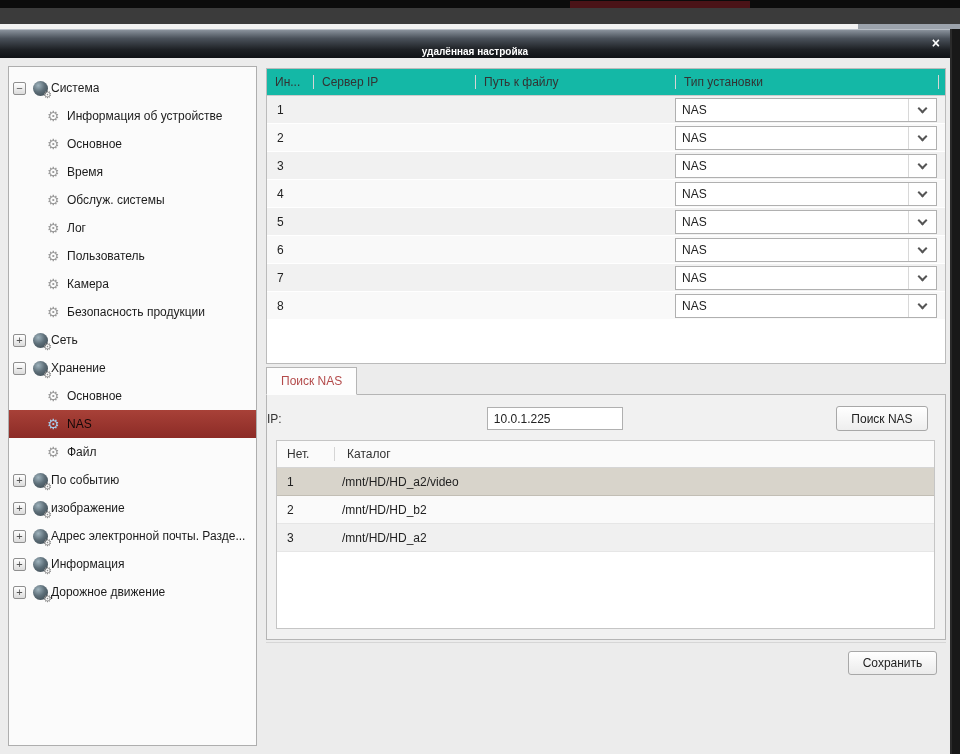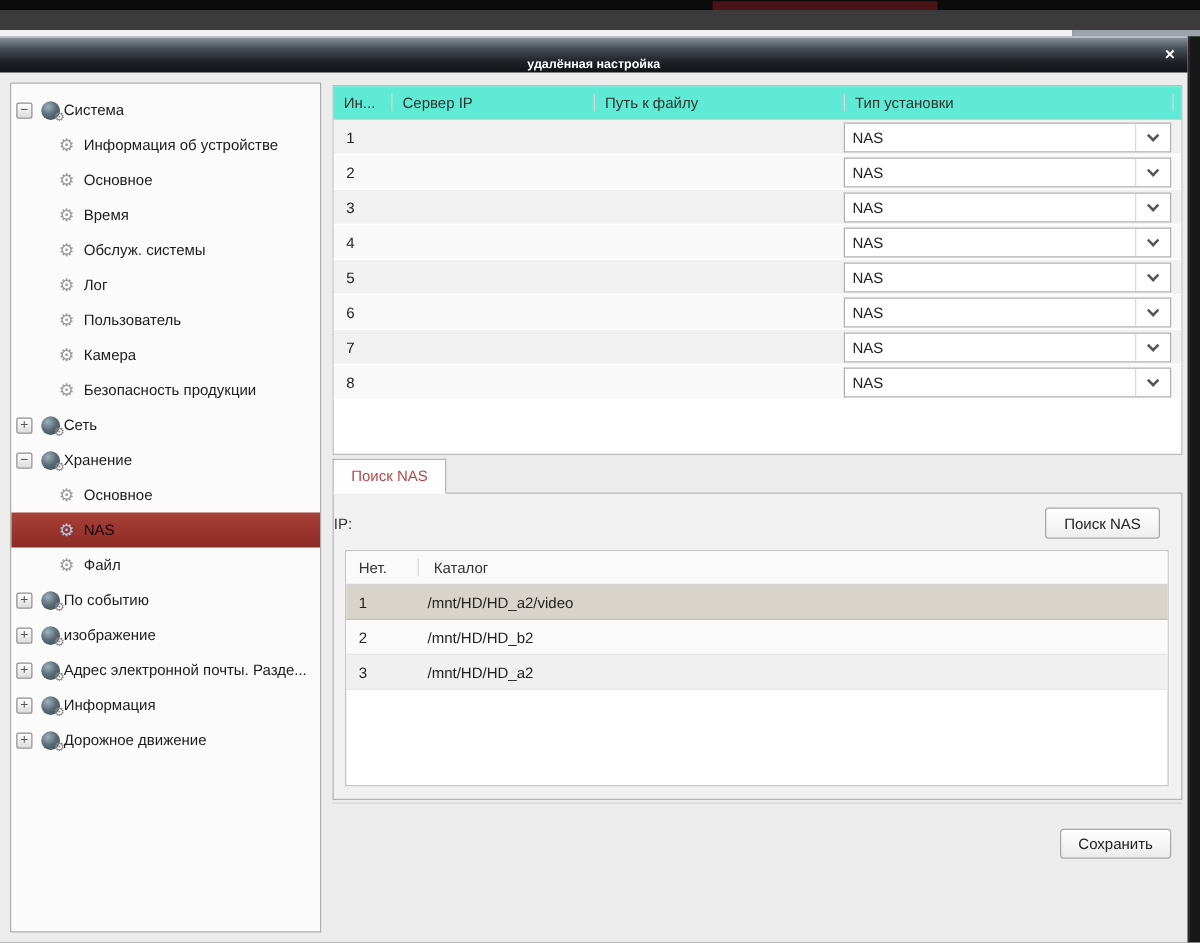--- a/index.html
+++ b/index.html
@@ -35,21 +35,21 @@
   .tree-item.selected { background:linear-gradient(180deg,#a84138 0%,#8c2b26 100%); }
   .tree-item.selected .gear-icon { color:#a8c9e8; }
   .tree-item.selected .tree-label { color:#120808; }
 
   
   .main { position:absolute; left:266px; top:0; width:680px; height:696px; }
   .section-header { margin-top:14px; height:26px; background:#e6e6e6; border-radius:2px; display:flex; align-items:center; padding-left:7px; }
   .section-title { color:#7191b1; font-weight:bold; font-size:13px; }
 
   .nas-table { margin-top:10px; height:296px; background:#ffffff; border:1px solid #bbbbbb; }
-  .nt-header { height:27px; display:flex; align-items:center; background:#5eead4; border-bottom:1px solid #cccccc; color:#333; }
+  .nt-header { height:27px; display:flex; align-items:center; background:#14b8a6; border-bottom:1px solid #cccccc; color:#333; }
   .nt-col { padding-left:8px; white-space:nowrap; overflow:hidden; }
   .nt-col.c1 { width:46px; }
   .nt-col.c2 { width:162px; border-left:1px solid #d5d5d5; }
   .nt-col.c3 { width:200px; border-left:1px solid #d5d5d5; }
   .nt-col.c4 { flex:1; border-left:1px solid #d5d5d5; border-right:1px solid #d5d5d5; margin-right:6px; }
   .nt-row { height:28px; display:flex; align-items:center; border-bottom:1px solid #ffffff; }
   .nt-row.odd { background:#f1f1f1; }
   .nt-row.even { background:#f9f9f9; }
   .nt-num { width:408px; padding-left:10px; }
   .dropdown { flex:1; margin-right:8px; height:24px; background:#ffffff; border:1px solid #b0b0b0; display:flex; align-items:center; }
@@ -74,21 +74,21 @@
   .dt-col1 { width:57px; padding-left:10px; }
   .dt-col2 { flex:1; padding-left:12px; border-left:1px solid #d5d5d5; }
   .dt-row { height:28px; display:flex; align-items:center; border-bottom:1px solid #e6e6e6; }
   .dt-row.selected { background:#d8d4cb; border-bottom:1px solid #c2beb5; }
   .dt-row.light { background:#fafafa; }
   .dt-row.gray { background:#f0f0f0; }
   .dt-num { width:57px; padding-left:10px; }
   .dt-path { flex:1; padding-left:8px; }
 
   .bottom-sep { margin-top:2px; border-top:1px solid #d6d6d6; }
-  .save-row { display:flex; justify-content:flex-end; margin-top:20px; padding-right:9px; }
+  .save-row { display:flex; justify-content:flex-end; margin-top:8px; padding-right:9px; }
   .save-btn { width:89px; height:24px; border:1px solid #a8a8a8; border-radius:3px; background:linear-gradient(180deg,#ffffff,#ebebeb); font-size:12px; font-family:"Liberation Sans",sans-serif; color:#222; }
 </style>
 </head>
 <body>
 
 <div class="screen">
 
   <div class="behind-top">
     <div class="behind-black"></div>
     <div class="behind-red"></div>
@@ -299,20 +299,21 @@
             <span>Поиск NAS</span>
           </div>
           <div class="tab inactive">
             <span>Поиск IPSAN</span>
           </div>
         </div>
 
         <div class="tab-panel">
           <div class="ip-row">
             <span class="ip-label">IP:</span>
+            <input class="ip-input" type="text" value="10.0.1.225" style="">
             <button class="search-btn">Поиск NAS</button>
           </div>
 
           <div class="dir-table">
             <div class="dt-header">
               <span class="dt-col1">Нет.</span>
               <span class="dt-col2">Каталог</span>
             </div>
             <div class="dt-row selected">
               <span class="dt-num">1</span>

